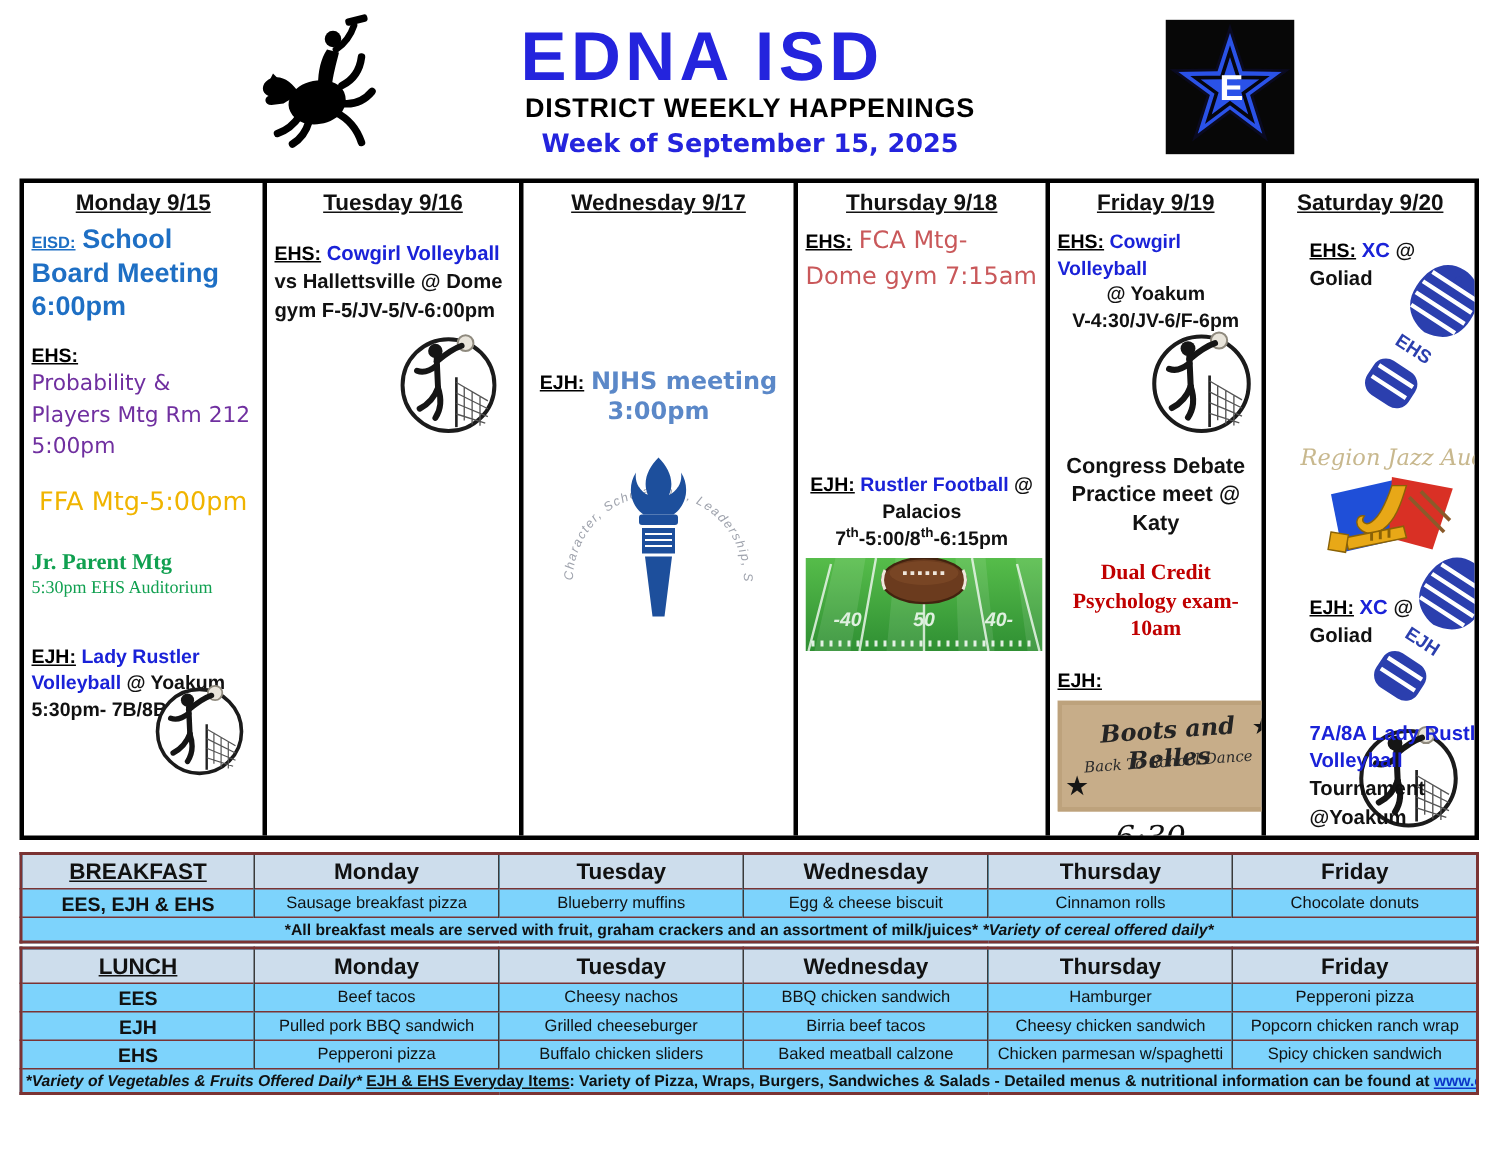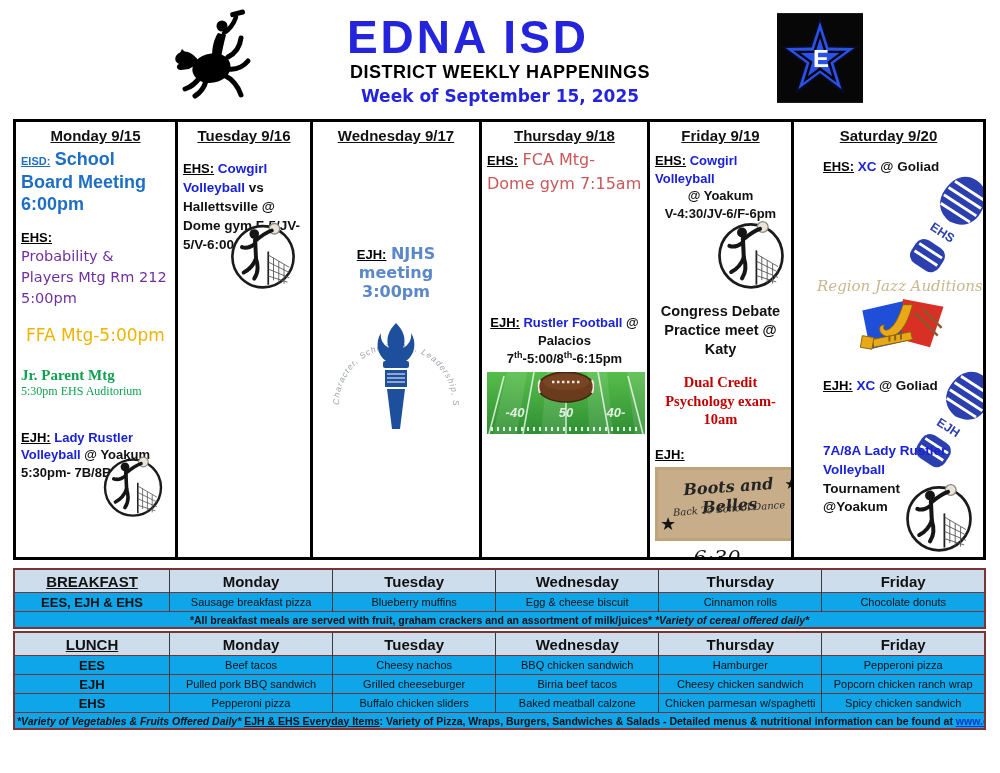--- a/index.html
+++ b/index.html
@@ -40,21 +40,21 @@
   .boot-txt{font-weight:bold;fill:#2b3fae;font-size:13px;}
   .ontop{position:relative;z-index:2;padding-left:29px;}
   sup{font-size:9px;}
   
   .dance{position:relative;width:148px;height:74px;margin:4px auto 0;background:#c7ad89;box-shadow:inset 0 0 0 3px #bda27c;}
   .dance .t1{position:absolute;top:10px;left:0;width:100%;text-align:center;font-family:"DejaVu Serif",serif;font-style:italic;font-weight:bold;font-size:16px;color:#242424;transform:rotate(-4deg);}
   .dance .t2{position:absolute;top:36px;left:0;width:100%;text-align:center;font-family:"DejaVu Serif",serif;font-style:italic;font-size:10px;color:#2b2b2b;transform:rotate(-4deg);}
   .dance .s1{position:absolute;left:5px;bottom:6px;font-size:18px;color:#151515;}
   .dance .s2{position:absolute;right:5px;top:8px;font-size:15px;color:#151515;}
   
-  table.meal{position:absolute;left:13px;width:973px;border-collapse:collapse;table-layout:fixed;background:#0ea5e9;border:2px solid #7b3333;}
+  table.meal{position:absolute;left:13px;width:973px;border-collapse:collapse;table-layout:fixed;background:#7dd3fc;border:2px solid #7b3333;}
   table.meal td{border-left:1px solid #3a3a3a;border-top:1px solid #7b3333;text-align:center;vertical-align:middle;padding:0 2px;overflow:hidden;white-space:nowrap;}
   table.meal td:first-child{border-left:none;}
   tr.mhead td{background:#cdddec;font-size:15px;font-weight:bold;height:22px;}
   tr.mdata td{font-size:11px;height:18px;}
   tr.mdata td.schl{font-size:13px;font-weight:bold;}
   tr.mnote td{font-size:10.5px;font-weight:bold;height:15px;border-left:none;}
   .u{text-decoration:underline;}
   .it{font-style:italic;}
   a.site{color:#0b35c9;font-weight:bold;}
   .colw1{width:150px;}
@@ -149,35 +149,35 @@
         <span class="blue-evt">Lady Rustler Volleyball</span>
         <span>@ Yoakum</span><br>
         <span>5:30pm- 7B/8B/7A/8A</span>
       </div>
     </div>
     <svg class="vb-abs" style="top:332px;right:10px" width="64" height="64">
         <use href="#vb"></use>
       </svg>
   </div>
 
-  <div class="col" style="width:135px">
+  <div class="col" style="width:171px">
     <div class="day-title"><span>Tuesday 9/16</span></div>
     <div class="pad">
       <div class="tb14" style="margin-top:16px">
         <span class="lbl">EHS:</span>
         <span class="blue-evt">Cowgirl Volleyball</span>
         <span>vs Hallettsville @ Dome gym F-5/JV-5/V-6:00pm</span>
       </div>
     </div>
     <svg class="vb-abs" style="top:98px;right:12px" width="70" height="70">
         <use href="#vb"></use>
       </svg>
   </div>
 
-  <div class="col" style="width:169px">
+  <div class="col" style="width:183px">
     <div class="day-title"><span>Wednesday 9/17</span></div>
     <div class="pad center">
       <div style="margin-top:100px">
         <span class="lbl">EJH:</span>
         <span class="steel">NJHS meeting</span>
         <div class="steel">3:00pm</div>
       </div>
       <svg width="146" height="150" viewBox="0 0 146 150" style="margin-top:0">
         <defs>
             <path id="njhs-ring" d="M 16,104 A 57,57 0 1 1 130,104"></path>

